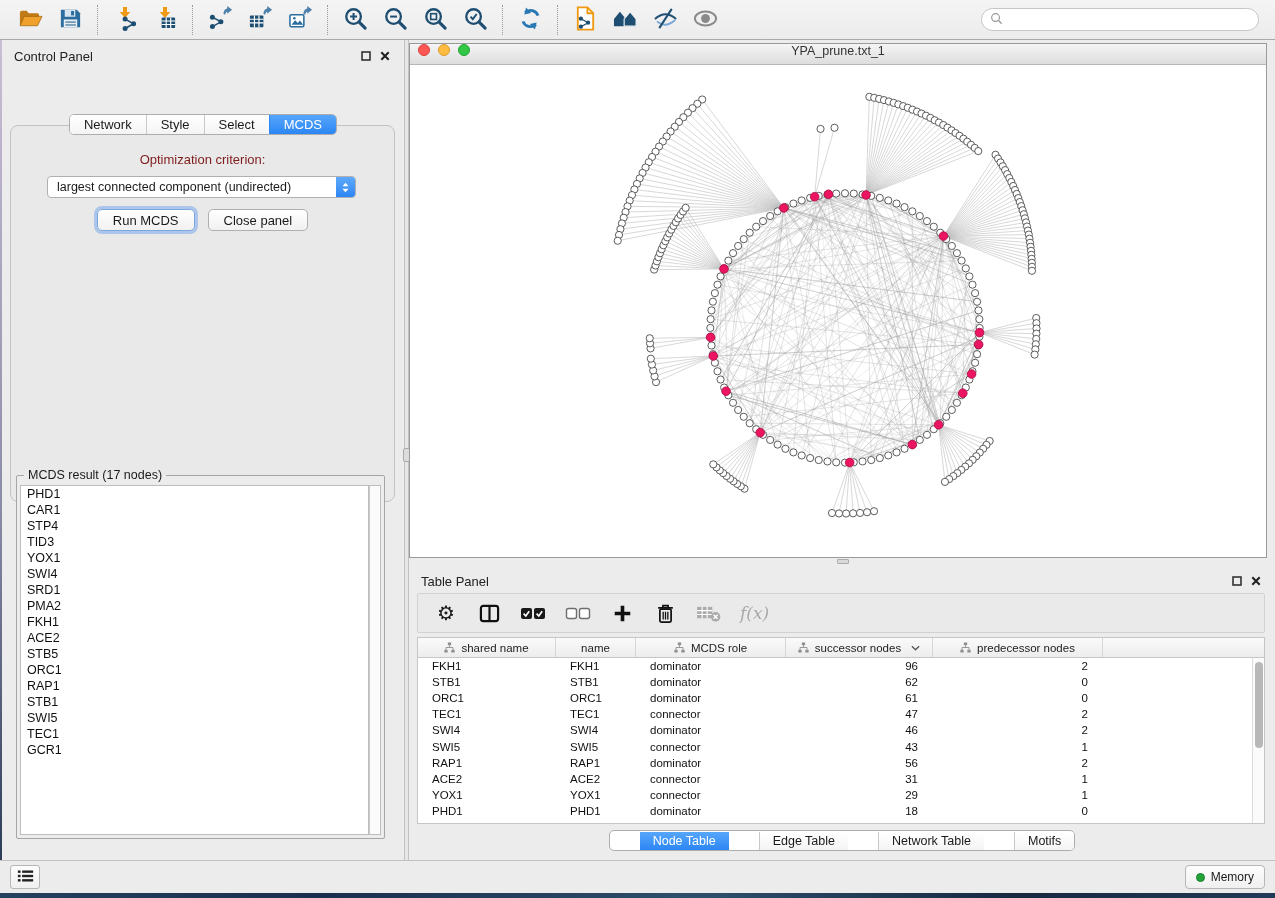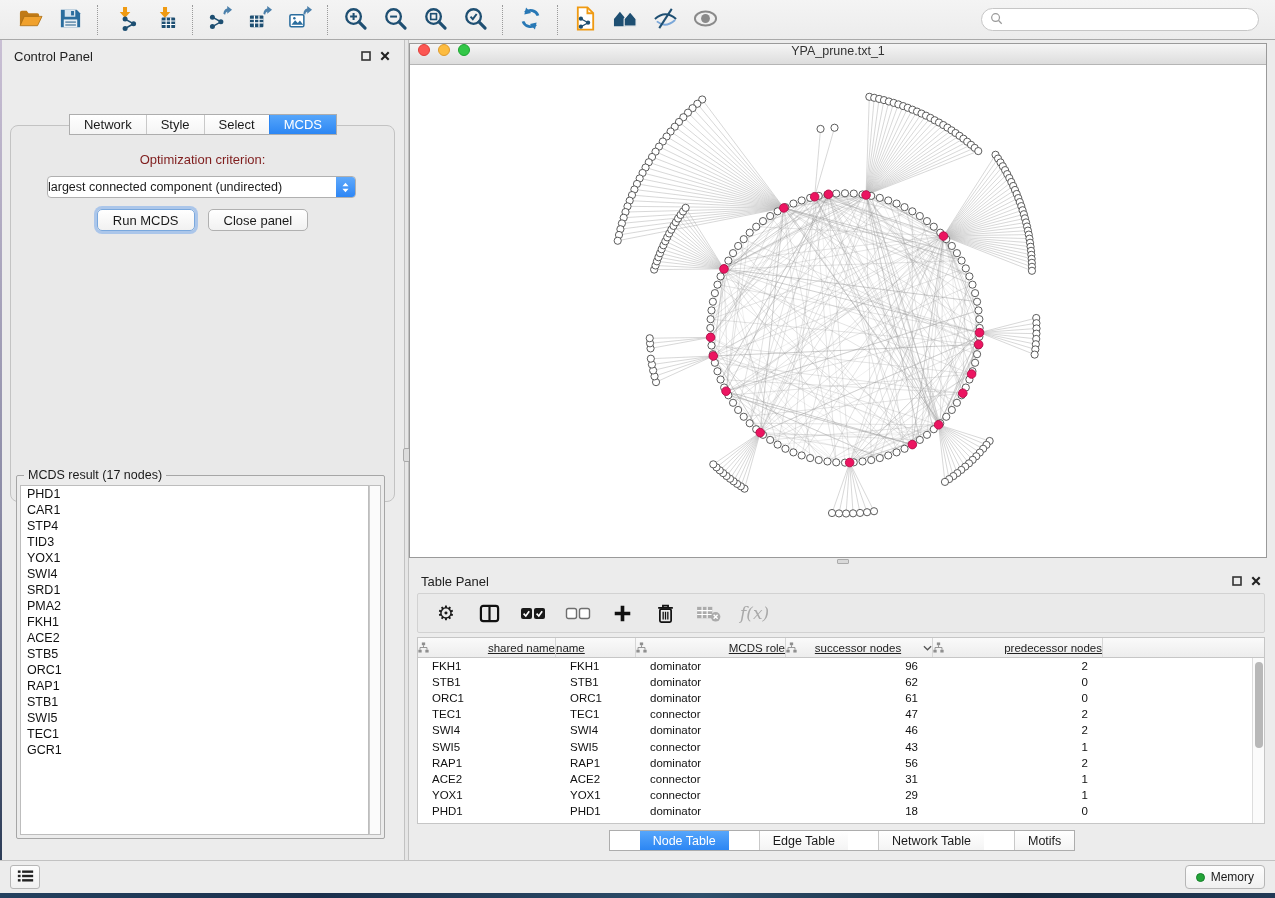--- a/index.html
+++ b/index.html
@@ -36,32 +36,32 @@
   .memory-dot { width:9px; height:9px; border-radius:50%; background:#23a438; border:1px solid #15802a; }
 
   
   .control-panel { position:absolute; left:2px; top:40px; width:402px; bottom:38px; background:#ececec; }
   .panel-titlebar { height:26px; display:flex; align-items:center; padding:6px 14px 0 12px; font-size:13px; color:#222; }
   .panel-titlebar .title { flex:1; }
   .win-btns { display:flex; gap:9px; align-items:center; }
   .win-btn svg { width:10px; height:10px; display:block; }
 
   .cp-tabs { position:absolute; left:0; right:0; top:74px; display:flex; justify-content:center; z-index:2; }
-  .seg-group { display:flex; border:1px solid #adadad; border-radius:0; overflow:hidden; background:#fff; height:21px; }
+  .seg-group { display:flex; border:1px solid #adadad; border-radius:5px; overflow:hidden; background:#fff; height:21px;align-items:center; }
   .seg { padding:2px 14px; font-size:13px; background:linear-gradient(#ffffff,#f4f4f4); border-left:1px solid #c9c9c9;
          display:flex; align-items:center; color:#1a1a1a; }
   .seg:first-child { border-left:none; }
   .seg.active { background:linear-gradient(#56a6fb,#2c86f3); color:#fff; border-left-color:#2c86f3; }
 
   .cp-content { position:absolute; left:8px; right:9px; top:85px; height:377px; border:1px solid #c3c3c3;
                 border-radius:8px; background:#e9e9e9; }
   .opt-label { text-align:center; margin-top:26px; font-size:13px; color:#7f1d1d; }
   .dropdown { position:absolute; left:36px; right:38px; top:50px; height:22px; background:#fff; border:1px solid #b0b0b0;
               border-radius:4px; display:flex; align-items:center; }
-  .dropdown .dd-text { flex:1; padding:0 0; font-size:12.5px; white-space:nowrap; overflow:hidden; }
+  .dropdown .dd-text { flex:1; padding:0 9px; font-size:12.5px; white-space:nowrap; overflow:hidden; }
   .dd-stepper { width:19px; height:20px; border-radius:0 3px 3px 0; background:linear-gradient(#5fa9fb,#2d86f5);
                 display:flex; align-items:center; justify-content:center; }
   .dd-stepper svg { width:9px; height:13px; }
   .btn-row { position:absolute; top:83px; left:0; right:0; display:flex; justify-content:center; gap:13px; }
   .mac-btn { height:22px; padding:0 15px; font-size:13px; font-family:"Liberation Sans",sans-serif; color:#1a1a1a;
              background:linear-gradient(#ffffff,#f1f1f1); border:1px solid #b0b0b0; border-radius:5px; }
   .mac-btn.focused { border-color:#7aa8dd; box-shadow:0 0 0 3px rgba(120,170,235,.55); }
 
   .result-group { position:absolute; left:14px; top:428px; width:369px; height:371px; border:1px solid #a6a6a6;
                   border-radius:2px; background:#ececec; }
@@ -95,22 +95,22 @@
   .tp-toolbar { position:absolute; left:8px; right:10px; top:28px; height:40px; background:#eaeaea; border:1px solid #d2d2d2;
                 border-radius:2px; display:flex; align-items:center; padding-left:16px; gap:19px; }
   .tp-btn { display:flex; align-items:center; justify-content:center; min-width:24px; height:26px; }
   .tp-btn svg { display:block; }
   .tp-gear { font-size:20px; line-height:20px; color:#1a1a1a; }
   .tp-fx { font-family:"DejaVu Serif","Liberation Serif",serif; font-style:italic; font-size:17px; color:#a9a9a9; }
 
   .data-table { position:absolute; left:8px; right:10px; top:72px; bottom:34px; background:#fff; border:1px solid #c6c6c6; overflow:hidden; }
   .t-head { display:grid; grid-template-columns:138px 80px 150px 147px 170px 1fr; height:20px;
             background:linear-gradient(#fafafa,#ededed); border-bottom:1px solid #c6c6c6; }
-  .t-hcell { display:flex; align-items:center; justify-content:space-between; gap:6px; font-size:11.5px; color:#222;
-             border-right:1px solid #d6d6d6; overflow:hidden;text-decoration:underline; }
+  .t-hcell { display:flex; align-items:center; justify-content:center; gap:6px; font-size:11.5px; color:#222;
+             border-right:1px solid #d6d6d6; overflow:hidden; }
   .t-hcell:last-child { border-right:none; }
   .t-hcell svg.tree { width:11px; height:11px; flex:none; }
   .t-hcell svg.sort { width:9px; height:6px; margin-left:4px; }
   .t-body { position:absolute; left:0; right:12px; top:20px; bottom:0; }
   .t-row { display:grid; grid-template-columns:138px 80px 150px 147px 170px 1fr; height:16.1px; align-items:center; }
   .t-cell { font-size:11.5px; color:#111; padding-left:14px; white-space:nowrap; overflow:hidden; }
   .t-cell.num { text-align:right; padding-left:0; padding-right:15px; }
   .t-scroll { position:absolute; right:0; top:20px; bottom:0; width:12px; background:#fbfbfb; border-left:1px solid #ddd; }
   .t-thumb { position:absolute; left:1.5px; width:8px; top:4px; height:86px; background:#b8b8b8; border-radius:5px; }
 

